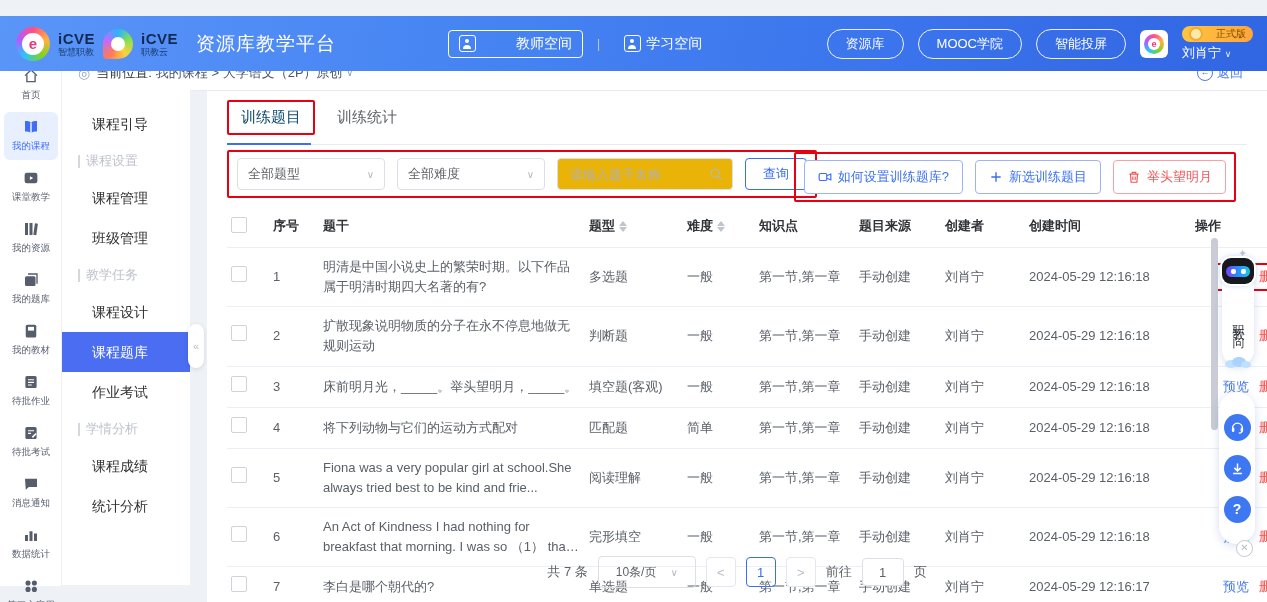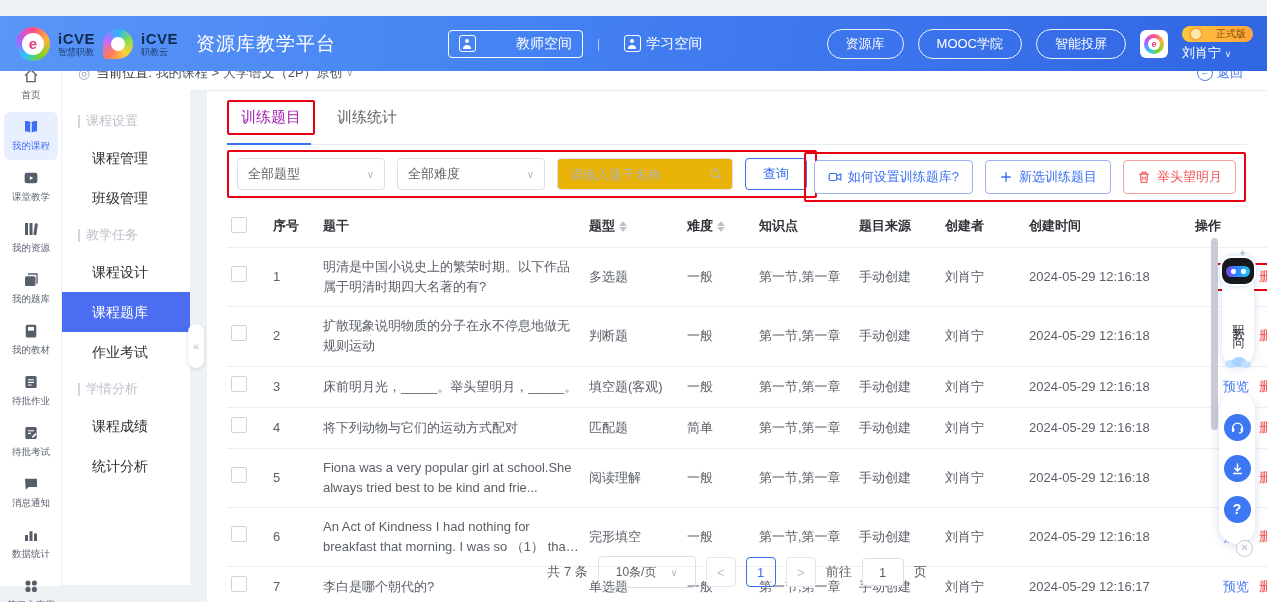--- a/index.html
+++ b/index.html
@@ -66,37 +66,37 @@
   .sm-item{height:40px;line-height:40px;padding-left:30px;font-size:14px;color:#303133;cursor:pointer;}
   .sm-section{height:34px;line-height:34px;padding-left:16px;font-size:13px;color:#bfc3cc;display:flex;align-items:center;gap:6px;}
   .sm-section::before{content:"";width:2px;height:13px;background:#d4d7de;display:inline-block;}
   .sm-item.active{background:#4a6df1;color:#fff;}
   .collapse-tab{position:absolute;left:188px;top:324px;width:16px;height:44px;background:#fff;border-radius:8px;
     box-shadow:0 1px 4px rgba(0,0,0,.12);z-index:26;color:#b9bdc7;font-size:11px;display:flex;align-items:center;justify-content:center;cursor:pointer;}
   
   .content{position:absolute;left:207px;top:90px;width:1060px;height:512px;background:#fff;z-index:10;box-sizing:border-box;padding:0 20px;}
   .tabsrow{position:relative;height:54px;border-bottom:1px solid #e8ebf0;display:flex;align-items:center;gap:10px;}
   .tab{font-size:15px;color:#606266;padding:6px 12px;cursor:pointer;position:relative;}
-  .tab.active{color:#a21caf;}
+  .tab.active{color:#0c4a6e;}
   .tab.annotated{border:2px solid #e60012;border-radius:2px;}
   .tab-underline{position:absolute;left:0;bottom:-1px;width:84px;height:2px;background:#3a6ff0;}
   
   .filterrow{position:relative;height:58px;display:flex;align-items:center;}
   .red-box{border:2px solid #e60012;border-radius:2px;padding:6px 8px;display:inline-flex;align-items:center;gap:12px;}
   .sel{width:148px;height:32px;border:1px solid #dcdfe6;border-radius:4px;background:#fff;display:flex;align-items:center;
     font-size:13px;color:#606266;padding:0 10px;box-sizing:border-box;cursor:pointer;position:relative;}
   .sel .car{position:absolute;right:10px;color:#b4b8c0;font-size:10px;}
   .search-box{width:176px;height:32px;border:1px solid #dcdfe6;border-radius:4px;background:#eab308;display:flex;align-items:center;
     padding:0 10px;box-sizing:border-box;position:relative;}
   .search-box input{border:none;outline:none;font-size:13px;width:130px;color:#606266;font-family:inherit;background:transparent;}
   .search-box input::placeholder{color:#aeb2ba;}
   .search-box .sic{position:absolute;right:9px;color:#b4b8c0;width:14px;height:14px;}
   .btn{height:32px;border-radius:4px;font-size:13px;display:inline-flex;align-items:center;justify-content:center;cursor:pointer;box-sizing:border-box;background:#fff;}
   .btn-query{width:62px;border:1px solid #3a6ff0;color:#3a6ff0;}
-  .actions-wrap{position:absolute;right:1px;top:7px;}
+  .actions-wrap{position:absolute;right:11px;top:7px;}
   .btn-line{border:1px solid #9db4f2;color:#3a6ff0;padding:0 13px;gap:6px;height:34px;}
   .btn-danger{border:1px solid #f3a3a3;color:#f25555;padding:0 13px;gap:6px;height:34px;}
   .btn svg{width:14px;height:14px;}
   
   table.grid{border-collapse:collapse;width:1020px;table-layout:fixed;margin-top:2px;}
   table.grid th{font-size:13px;color:#2f3237;font-weight:bold;text-align:left;height:42px;border-bottom:1px solid #ebeef5;padding:0 4px;}
   table.grid td{font-size:13px;color:#5b6068;border-bottom:1px solid #ebeef5;padding:9px 4px;vertical-align:middle;line-height:1.55;}
   .c-chk{width:34px;} .c-no{width:42px;} .c-stem{width:258px;} .c-type{width:90px;} .c-diff{width:64px;}
   .c-know{width:92px;} .c-src{width:78px;} .c-creator{width:76px;} .c-time{width:158px;} .c-op{width:118px;text-align:center;}
   th.c-op{text-align:center;}
@@ -301,20 +301,21 @@
           <circle cx="16.5" cy="8" r="3.4" fill="currentColor" stroke="none"></circle>
           <circle cx="8" cy="16.5" r="3.4" fill="currentColor" stroke="none"></circle>
           <circle cx="16.5" cy="16.5" r="3.4" fill="currentColor" stroke="none"></circle>
         </svg>
       </span>
       <div class="rlb">第三方应用</div>
     </div>
   </div>
 
 <div class="submenu" id="submenu">
+    <div class="sm-item"><span>课程引导</span></div>
     <div class="sm-section">
       <span>课程设置</span>
     </div>
     <div class="sm-item"><span>课程管理</span></div>
     <div class="sm-item"><span>班级管理</span></div>
     <div class="sm-section">
       <span>教学任务</span>
     </div>
     <div class="sm-item"><span>课程设计</span></div>
     <div class="sm-item active"><span>课程题库</span></div>

